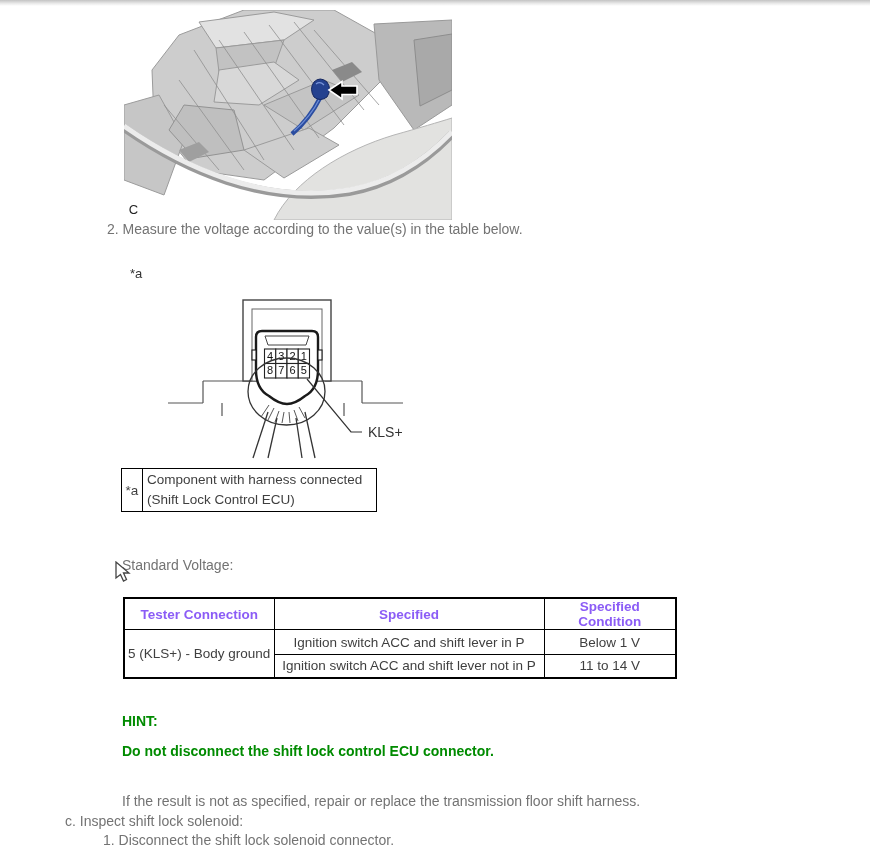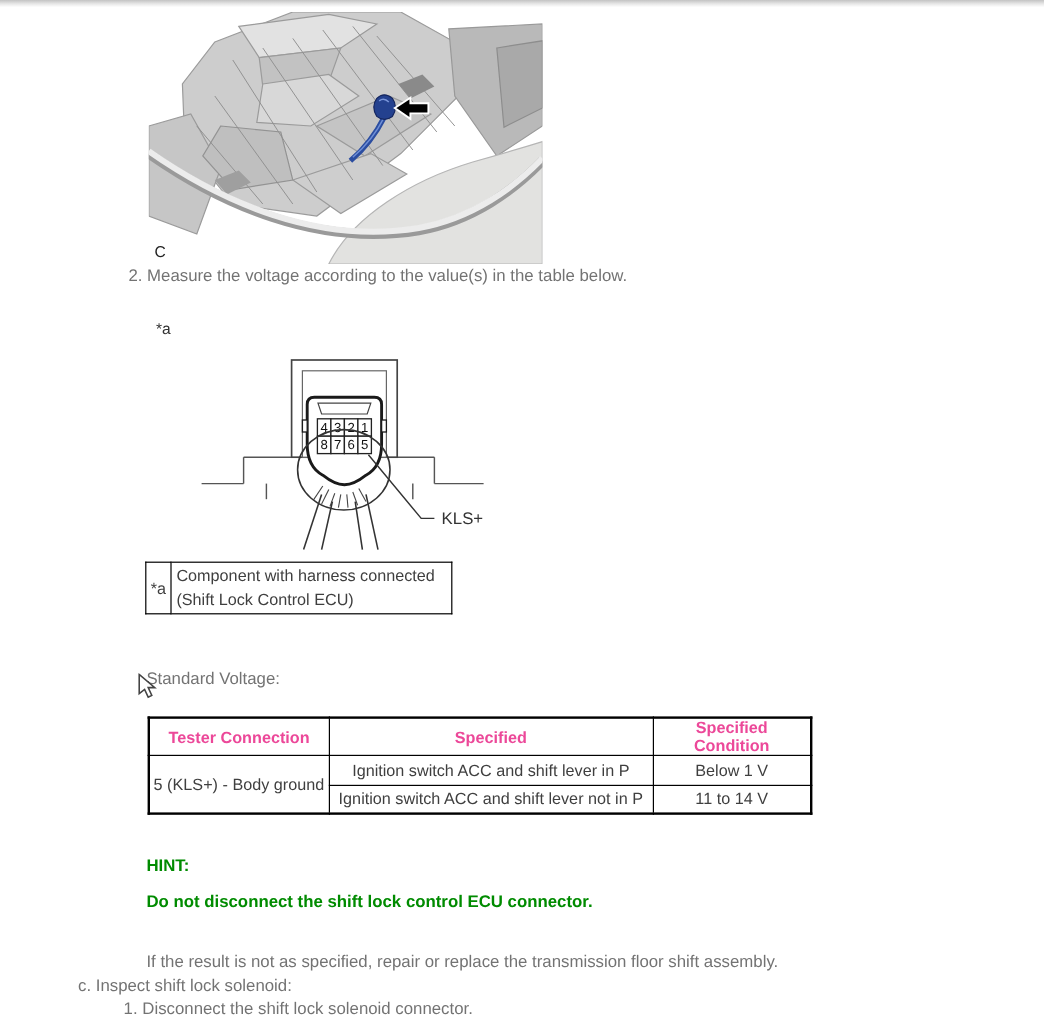--- a/index.html
+++ b/index.html
@@ -21,21 +21,21 @@
     display:flex;align-items:center;justify-content:center;
     font-size:13px;color:#222;
   }
   table{border-collapse:collapse;table-layout:fixed;background:#fff;}
   .note-table{font-size:13.5px;}
   .note-table td{border:1px solid #000;vertical-align:middle;color:#3f3f3f;}
   .note-table .key{ text-align:center;width:21px;padding:0;}
   .note-table .val{padding:1px 4px;line-height:1.45;}
   .v-table{font-size:13.5px;border:2px solid #000;}
   .v-table th,.v-table td{border:1px solid #000;vertical-align:middle;}
-  .v-table th{font-weight:bold;color:#ec4899;text-align:center;height:21px;padding:0 2px;}
+  .v-table th{font-weight:bold;color:#8b5cf6;text-align:center;height:21px;padding:0 2px;}
   .v-table td{color:#3f3f3f;}
   .v-table .tester{padding:0 3px;text-align:left;}
   .v-table .cond{text-align:center;padding:0;}
   .v-table .spec{text-align:center;padding:0;}
   .r1{height:25px;} .r2{height:23px;}
   svg text{font-family:"Liberation Sans", sans-serif;}
 </style>
 </head>
 <body>
 
@@ -194,15 +194,15 @@
   <tr class="r2">
     <td class="cond">Ignition switch ACC and shift lever not in P</td>
     <td class="spec">11 to 14 V</td>
   </tr>
 </tbody>
   </table>
 
 <div class="abs green" style="left:122px;top:713px;">HINT:</div>
 <div class="abs green" style="left:122px;top:743px;">Do not disconnect the shift lock control ECU connector.</div>
 
-<div class="abs body-text" style="left:122px;top:793px;">If the result is not as specified, repair or replace the transmission floor shift assembly.</div>
+<div class="abs body-text" style="left:122px;top:793px;">If the result is not as specified, repair or replace the transmission floor shift harness.</div>
 <div class="abs body-text" style="left:65px;top:813px;">c. Inspect shift lock solenoid:</div>
 <div class="abs body-text" style="left:103px;top:832px;text-align:center;">1. Disconnect the shift lock solenoid connector.</div>
 
 </body></html>

